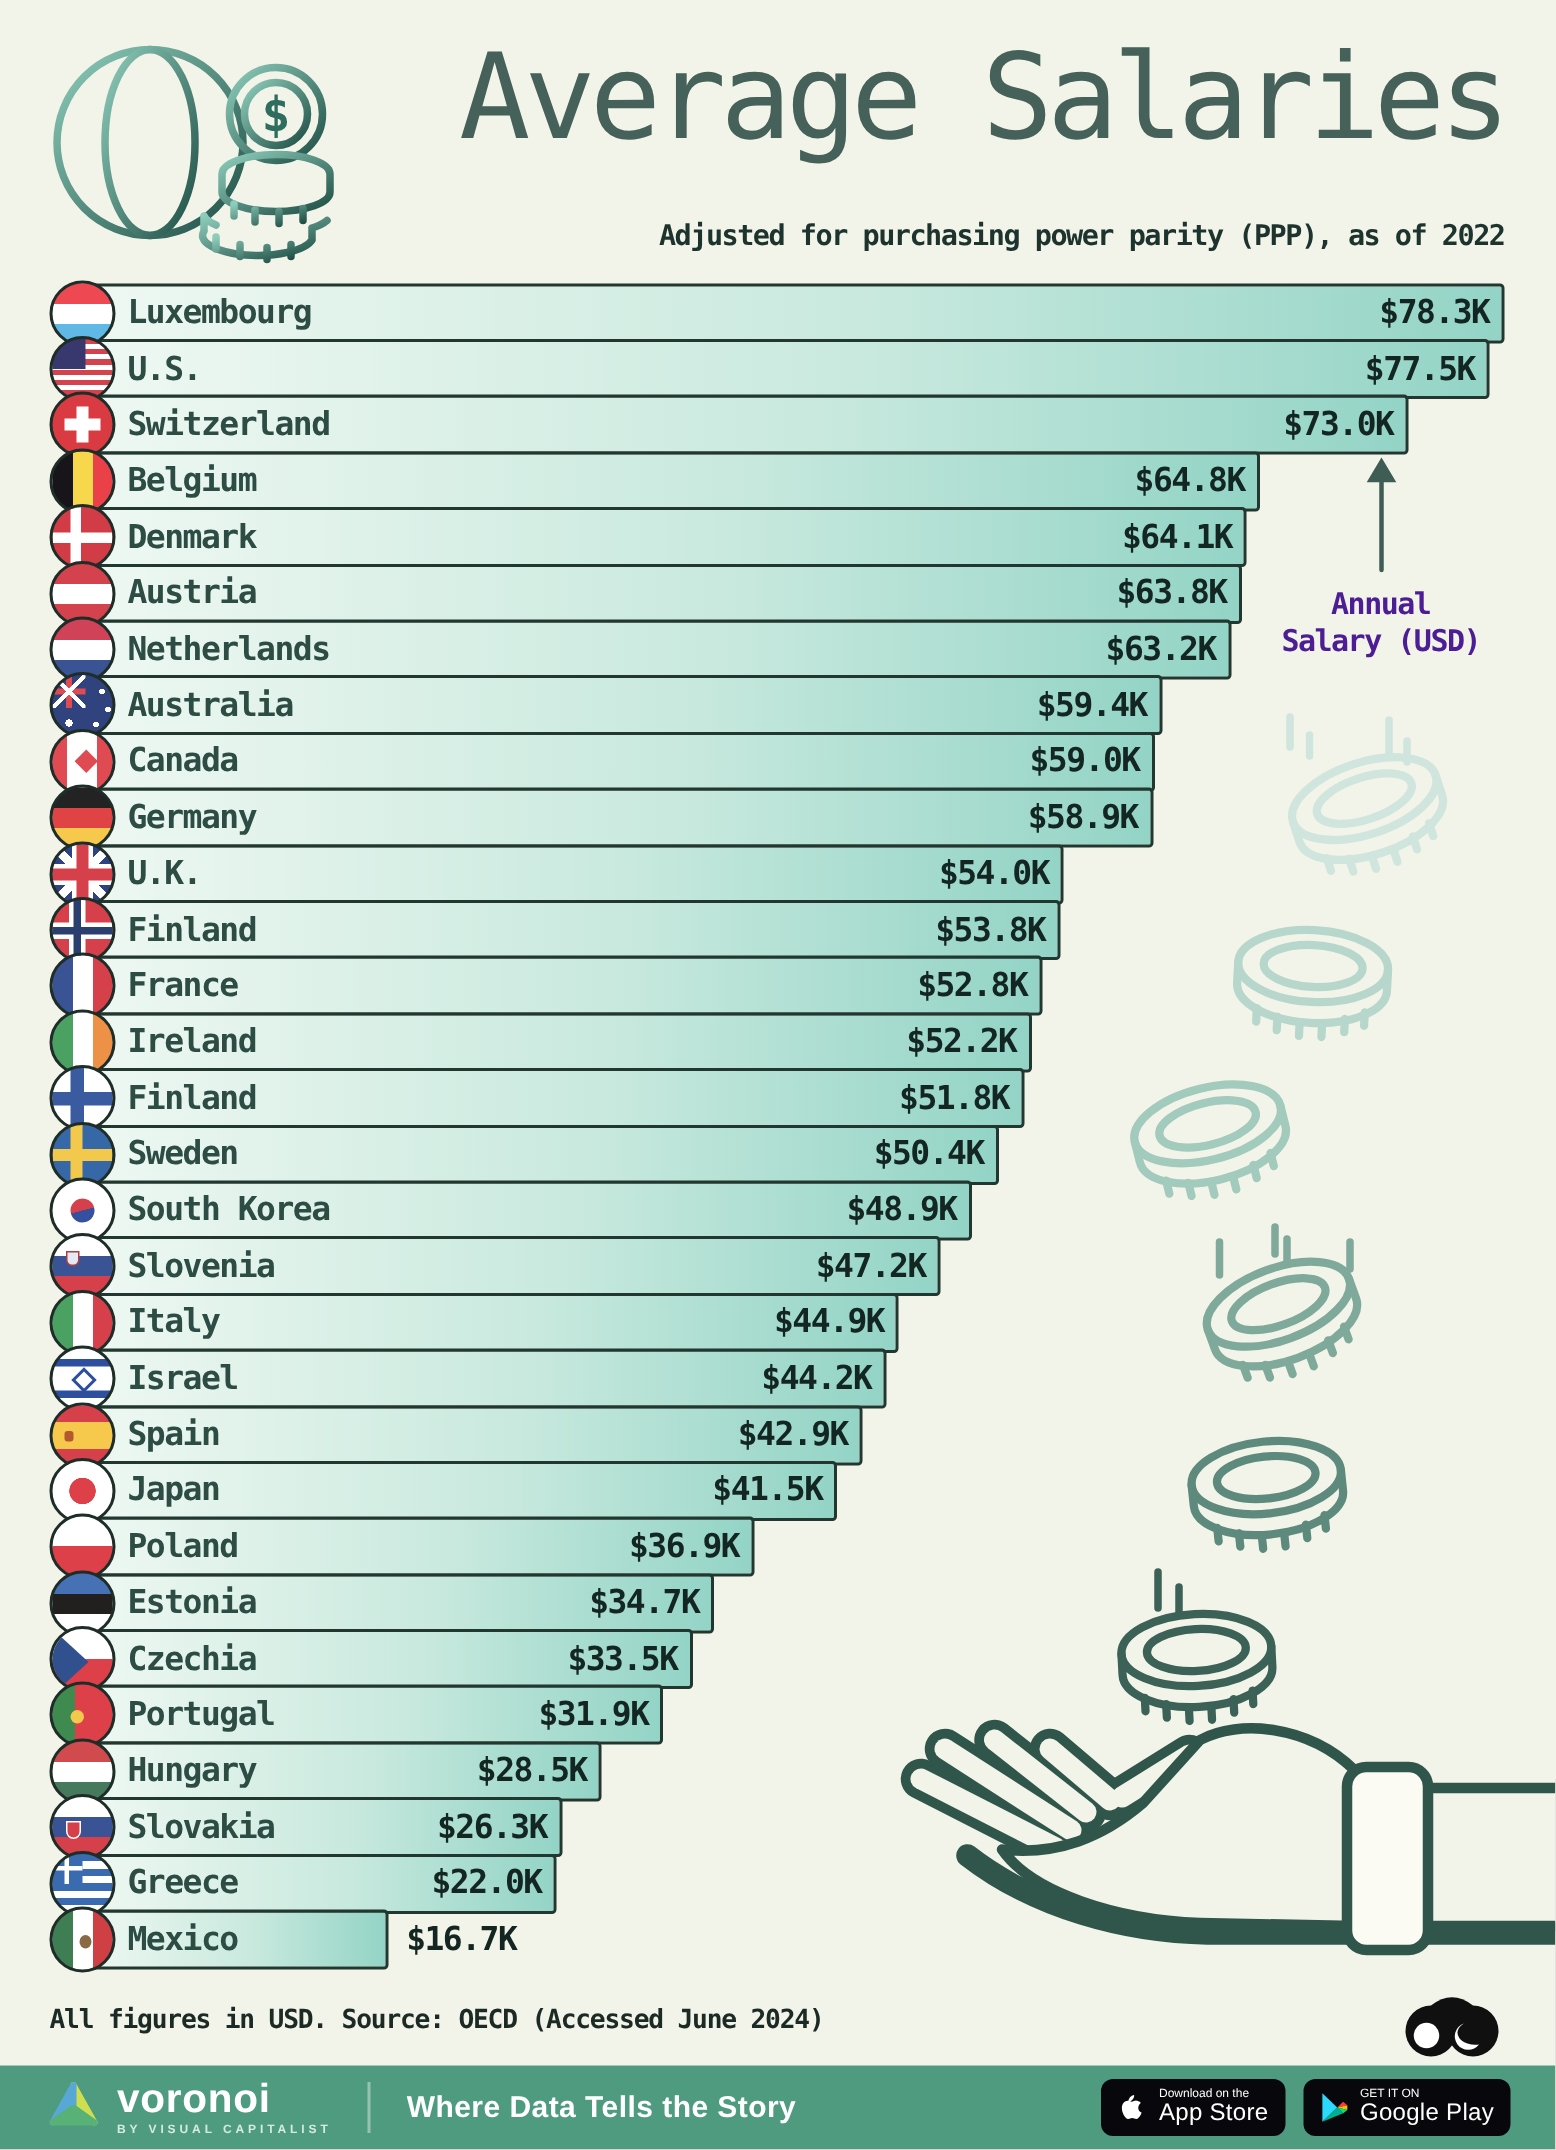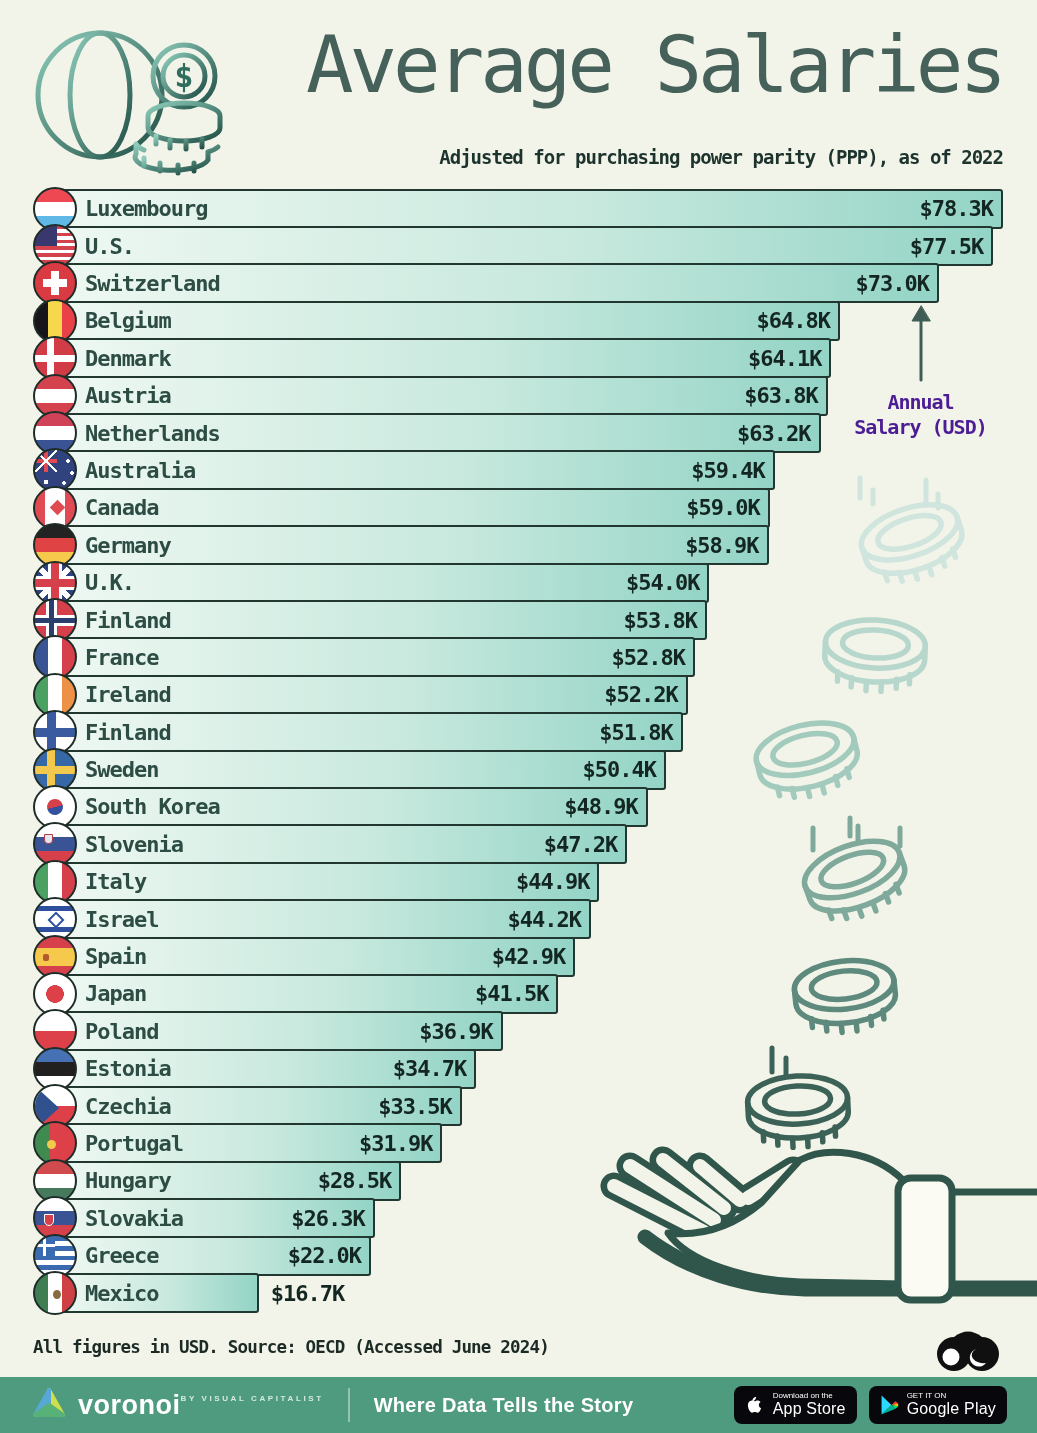--- a/index.html
+++ b/index.html
@@ -102,21 +102,21 @@
   
   .source{position:absolute;left:33px;top:1337px;font-size:17.5px;font-weight:700;
           letter-spacing:-0.8px;color:#1c2a26;}
   .vc-logo{position:absolute;left:932px;top:1320px;}
 
   
   .footer{position:absolute;left:0;bottom:0;width:100%;height:56px;background:#4f9b80;
           display:flex;align-items:center;padding:0 30px;box-sizing:border-box;
           font-family:"Liberation Sans",sans-serif;}
   .brand-block{display:flex;align-items:center;gap:10px;}
-  .brand-text{display:flex;flex-direction:row;line-height:1;}
+  .brand-text{display:flex;flex-direction:column;line-height:1;}
   .brand-name{font-size:27px;font-weight:700;color:#fff;letter-spacing:0.5px;}
   .brand-sub{font-size:8px;font-weight:700;color:#d4ebdf;letter-spacing:2.6px;margin-top:3px;}
   .divider{width:2px;height:34px;background:rgba(255,255,255,.4);margin:0 24px;}
   .tagline{font-size:20px;font-weight:700;color:#fff;letter-spacing:0.3px;}
   .spacer{flex:1;}
   .badge{height:38px;background:#08080c;border-radius:8px;color:#fff;display:flex;
          align-items:center;padding:0 11px;gap:8px;margin-left:12px;cursor:pointer;}
   .badge-text{display:flex;flex-direction:column;line-height:1.05;}
   .badge-small{font-size:8px;}
   .badge-big{font-size:16px;font-weight:400;letter-spacing:0.2px;}

